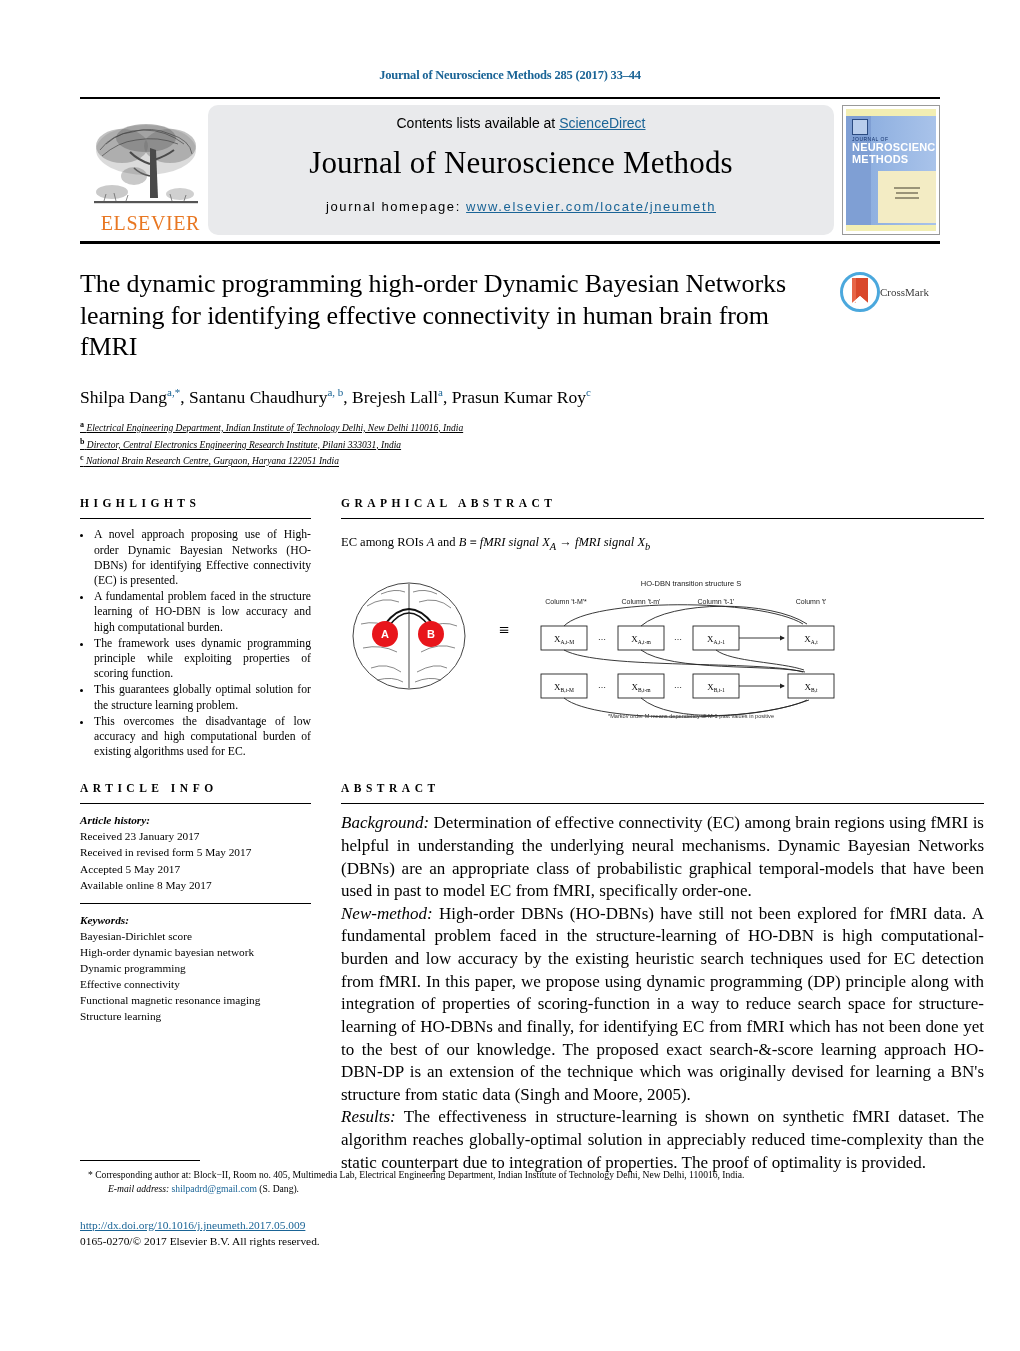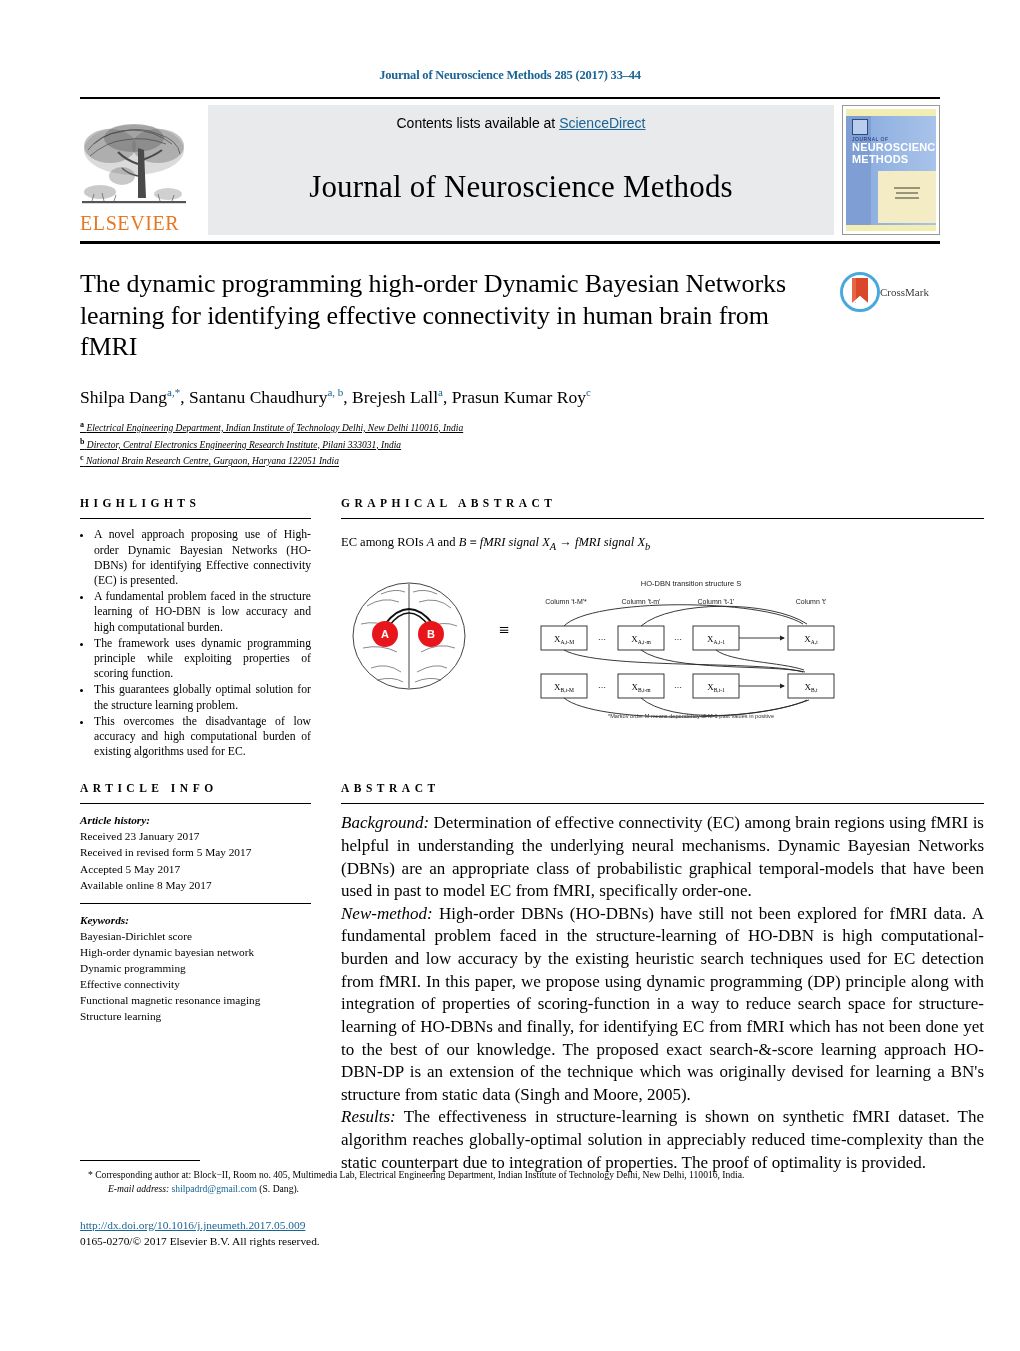--- a/index.html
+++ b/index.html
@@ -39,42 +39,42 @@
     padding-top: 6px;
     display: flex;
     align-items: stretch;
   }
   .elsevier-logo {
     width: 120px;
     flex: 0 0 120px;
     display: flex;
     flex-direction: column;
     justify-content: flex-end;
-    align-items: flex-start;
+    align-items: flex-end;
     padding-bottom: 2px;
   }
   .tree-svg { display: block; }
   .elsevier-word {
     font-family: "Liberation Serif", serif;
     color: #e87722;
     font-size: 20px;
     letter-spacing: 0.6px;
     line-height: 1;
     margin-top: 1px;
     white-space: nowrap;
   }
   .masthead-center {
     flex: 1 1 auto;
     background: #e9eaec;
     margin: 0 8px;
     text-align: center;
     padding: 10px 0 12px 0;
     display: flex;
     flex-direction: column;
-    justify-content: space-between;
+    border-radius: 10px;
   }
   .contents-line {
     font-size: 14px;
     font-family: "Liberation Sans", sans-serif;
     color: #000;
   }
   .sciencedirect { color: #1a6496; }
   .journal-title {
     font-size: 31px;
     font-family: "Liberation Serif", serif;
@@ -272,20 +272,23 @@
         </g>
       </svg>
       <div class="elsevier-word">ELSEVIER</div>
     </div>
 
     <div class="masthead-center">
       <div class="contents-line">
         <span>Contents lists available at </span><a class="sciencedirect" href="#">ScienceDirect</a>
       </div>
       <div class="journal-title">Journal of Neuroscience Methods</div>
+      <div class="homepage-line">
+        <span>journal homepage: </span><a class="homepage-url" href="#">www.elsevier.com/locate/jneumeth</a>
+      </div>
     </div>
 
     <div class="cover-thumb">
       <div class="cover-inner">
         <div class="cover-topband"></div>
         <div class="cover-elsevier-mark"></div>
         <div class="cover-jof">JOURNAL OF</div>
         <div class="cover-neuro"><span>NEUROSCIENCE</span><br><span>METHODS</span></div>
         <div class="cover-white-box">
             <i></i>

